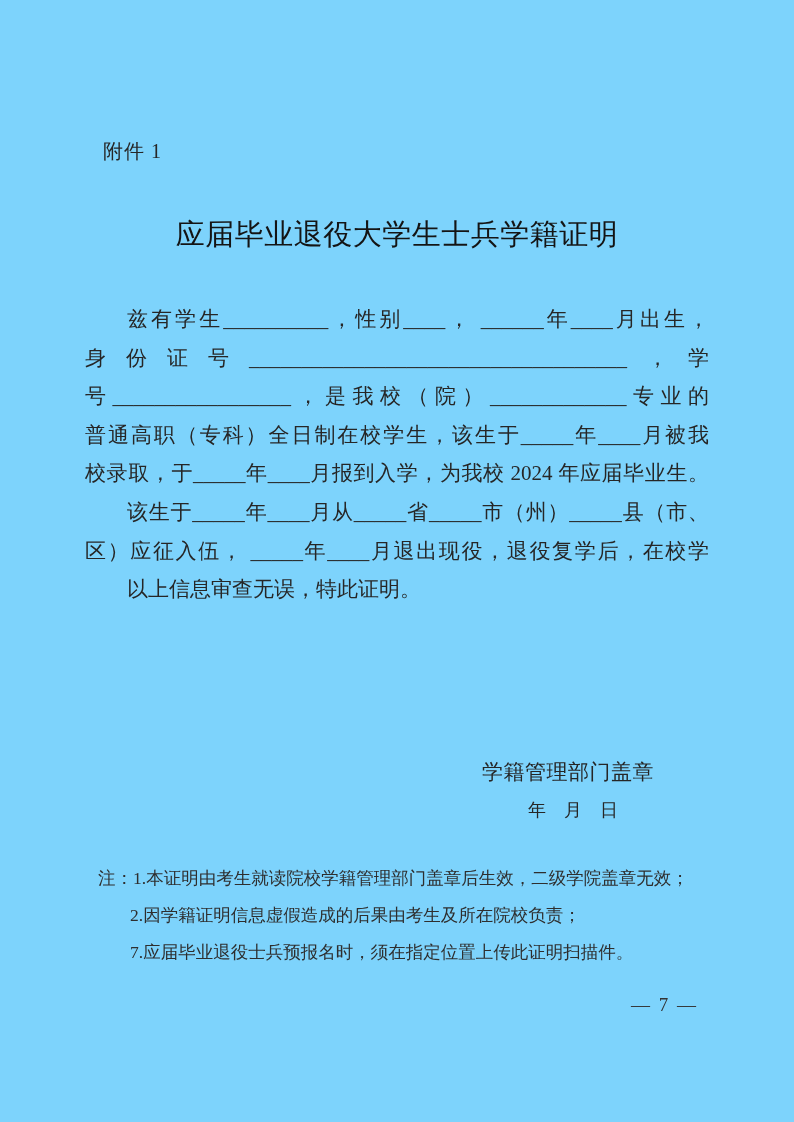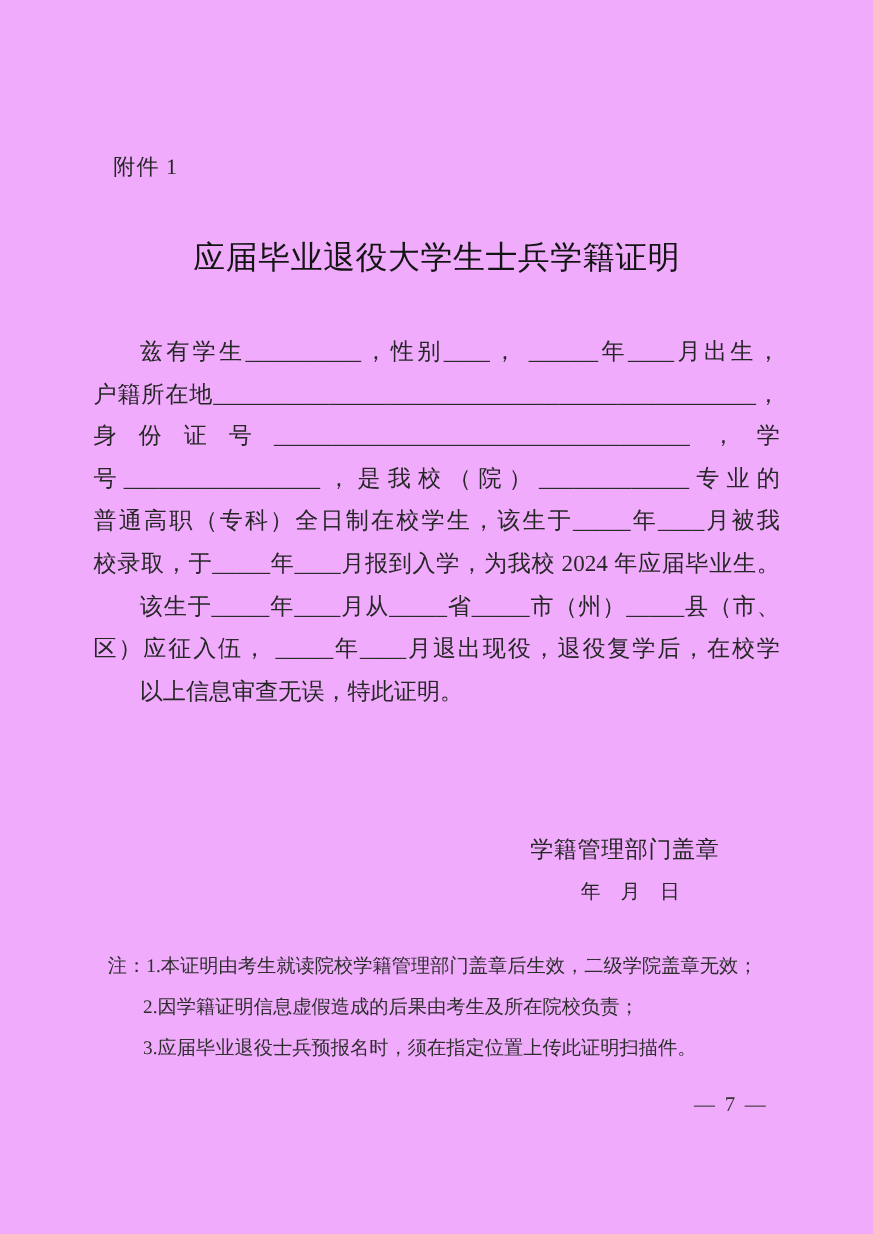--- a/index.html
+++ b/index.html
@@ -5,21 +5,21 @@
   html, body {
     margin: 0;
     padding: 0;
     background: #ffffff;
   }
   .page {
     position: relative;
     width: 794px;
     height: 1122px;
     margin: 0 auto;
-    background: #f0abfc;
+    background: #7dd3fc;
     color: #262626;
     font-family: "Liberation Serif", "DejaVu Serif", serif;
     overflow: hidden;
   }
   .attachment-label {
     position: absolute;
     left: 103px;
     top: 138px;
     font-size: 20px;
     letter-spacing: 1px;
@@ -100,37 +100,36 @@
 <body>
 
 <div class="page">
 
   <div class="attachment-label">附件 1</div>
 
   <div class="doc-title">应届毕业退役大学生士兵学籍证明</div>
 
   <div class="doc-body">
     <div class="line full indent">兹有学生__________，性别____， ______年____月出生，</div>
-    <div class="line full">户籍所在地_______________________________________________，</div>
     <div class="line full">身份证号____________________________________，学</div>
     <div class="line full">号_________________，是我校（院）_____________专业的</div>
     <div class="line full">普通高职（专科）全日制在校学生，该生于_____年____月被我</div>
     <div class="line full">校录取，于_____年____月报到入学，为我校 2024 年应届毕业生。</div>
     <div class="line full indent">该生于_____年____月从_____省_____市（州）_____县（市、</div>
     <div class="line full">区）应征入伍， _____年____月退出现役，退役复学后，在校学</div>
     <div class="line indent">以上信息审查无误，特此证明。</div>
   </div>
 
   <div class="sig-stamp">学籍管理部门盖章</div>
 
   <div class="sig-date">年　月　日</div>
 
   <div class="notes">
     <div class="note-row">
       <span>注：</span><span>1.本证明由考生就读院校学籍管理部门盖章后生效，二级学院盖章无效；</span>
     </div>
     <div class="note-row rest">2.因学籍证明信息虚假造成的后果由考生及所在院校负责；</div>
-    <div class="note-row rest">3.应届毕业退役士兵预报名时，须在指定位置上传此证明扫描件。</div>
+    <div class="note-row rest">7.应届毕业退役士兵预报名时，须在指定位置上传此证明扫描件。</div>
   </div>
 
   <div class="page-number">— 7 —</div>
 
 </div>
 
 </body></html>

